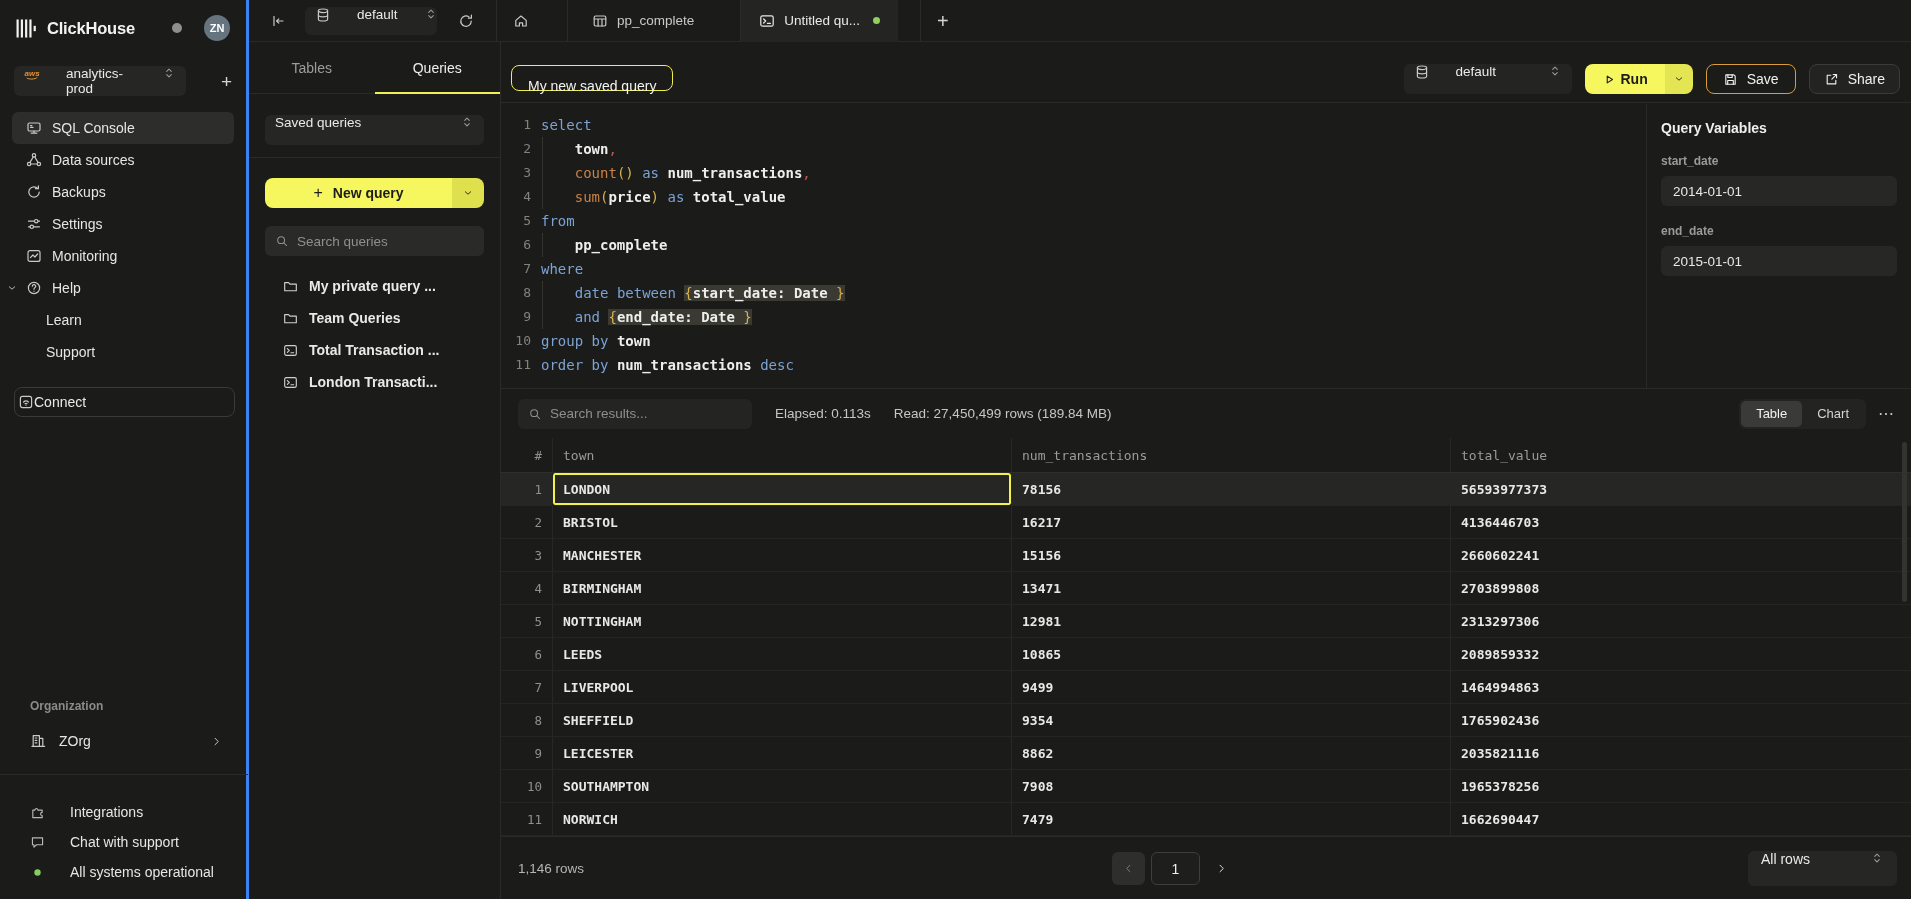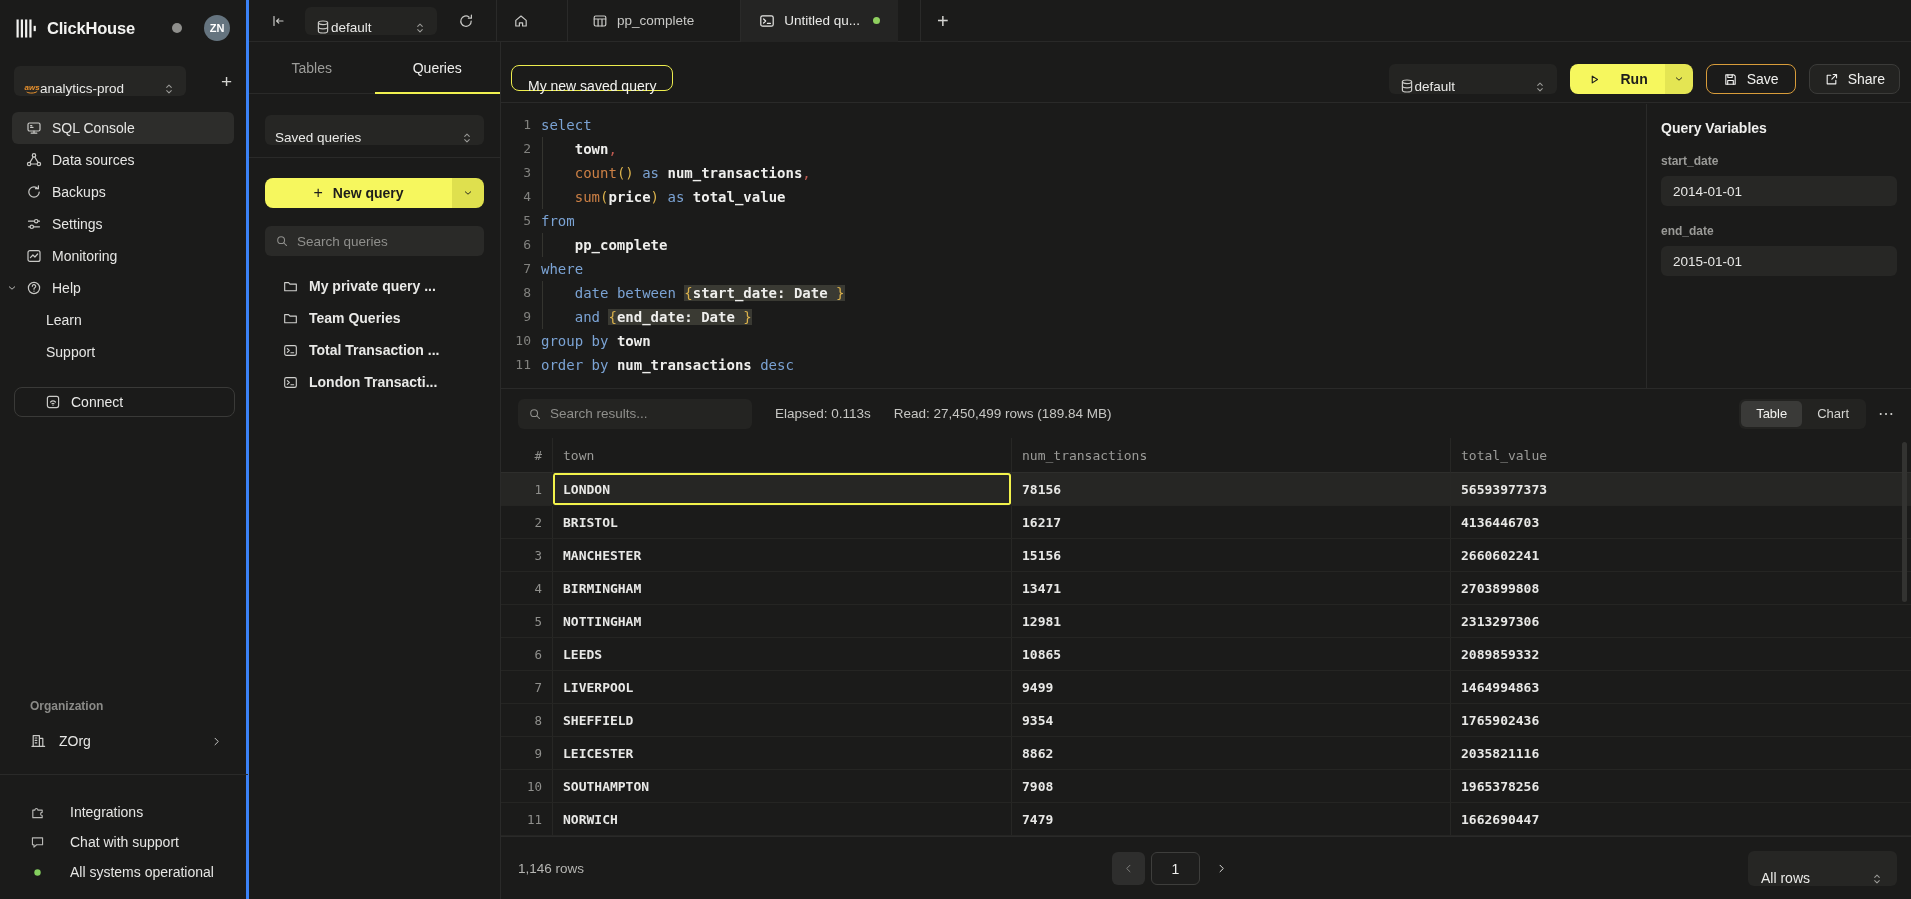--- a/index.html
+++ b/index.html
@@ -14,35 +14,35 @@
   .vdiv{width:1px;height:42px;background:#2a2a29;flex:none}
 
   
   .sidebar{position:absolute;left:0;top:0;width:249px;height:899px;border-right:3px solid #3b82f6}
   .logo-row{position:absolute;left:0;top:10px;width:100%;height:36px;display:flex;align-items:center;padding:0 16px;gap:10px}
   .brand{font-size:16.5px;font-weight:700;color:#f2f2f0;letter-spacing:-.2px}
   .notif-dot{width:10px;height:10px;border-radius:50%;background:#8f8f8c;margin-left:auto}
   .avatar{width:26px;height:26px;border-radius:50%;background:#65747f;color:#fff;font-size:11px;
           font-weight:700;display:flex;align-items:center;justify-content:center;margin-left:12px}
   .service-row{position:absolute;left:0;top:66px;width:100%;display:flex;align-items:center;padding:0 14px}
-  .select{display:flex;align-items:flex-end;gap:0;background:#262624;border-radius:6px;
+  .select{display:flex;align-items:flex-start;gap:26px;background:#262624;border-radius:6px;
           padding:0 10px;height:30px;font-size:13.5px;color:#eaeae8}
   .service-select{width:172px}
   .plus-btn{background:none;border:none;color:#d4d4d1;font-size:19px;margin-left:auto;line-height:1;font-family:inherit}
   .nav{position:absolute;left:0;top:112px;width:100%}
   .nav-item{position:relative;margin:0 12px;height:32px;border-radius:6px;display:flex;
             align-items:center;gap:10px;padding-left:14px;font-size:14px;color:#e6e6e4}
   .nav-item .ic{color:#c9c9c6}
   .nav-item.active{background:#2d2d2b}
   .nav-item.indent{padding-left:34px}
   .expander{position:absolute;left:-6px;color:#a8a8a5}
   .expander svg{width:12px;height:12px}
   .connect-btn{position:absolute;left:14px;top:387px;width:221px;height:30px;border:1px solid #3a3a38;
-               border-radius:8px;background:none;display:flex;align-items:center;gap:10px;
-               padding-left:30px;font-size:14px;color:#eaeae8;font-family:inherit}
+               border-radius:8px;background:none;display:flex;align-items:center;
+               padding-left:3px;font-size:14px;color:#eaeae8;font-family:inherit}
   .connect-btn .ic{color:#c9c9c6}
   .org-label{position:absolute;left:30px;top:699px;font-size:12px;color:#8b8b88;font-weight:600}
   .org-item{position:absolute;left:12px;top:725px;width:225px;height:32px;display:flex;align-items:center;
             gap:13px;padding:0 14px 0 18px;font-size:14px;color:#e6e6e4}
   .org-item .ic{color:#c9c9c6}
   .chev-r{margin-left:auto;color:#b0b0ad}
   .chev-r svg{width:13px;height:13px}
   .side-divider{position:absolute;left:0;top:774px;width:248px;border-top:1px solid #2a2a29}
   .side-footer{position:absolute;left:12px;top:797px;width:225px}
   .foot-item{height:30px;display:flex;align-items:center;gap:25px;padding-left:18px;font-size:14px;color:#e6e6e4}
@@ -89,21 +89,21 @@
   .q-item .ic svg{width:15px;height:15px}
 
   
   .edhead{position:absolute;left:501px;top:42px;width:1410px;height:61px;border-bottom:1px solid #2a2a29}
   .query-tab{position:absolute;left:10px;top:23px;height:20px;padding:12px 16px;border:1.5px solid #eded4e;
              border-radius:8px;background:none;color:#f2f2f0;font-size:14px;font-family:inherit}
   .ed-controls{position:absolute;right:11px;top:22px;display:flex;gap:13px;align-items:center}
   .ed-select{width:168px;height:30px;background:#242422;font-size:13.5px}
   .ed-select .ic:first-child{color:#c9c9c6}
   .run-btn{height:30px;border-radius:8px;display:flex;overflow:hidden}
-  .run-main{display:flex;align-items:center;gap:19px;background:#f6f75e;padding:8px 17px;color:#1d1d1c;
+  .run-main{display:flex;align-items:center;gap:4px;background:#f6f75e;padding:8px 17px;color:#1d1d1c;
             font-weight:600;font-size:14px}
   .run-main svg{width:15px;height:15px}
   .run-caret{width:28px;background:#e4e553;display:flex;align-items:center;justify-content:center;color:#1d1d1c}
   .run-caret svg{width:12px;height:12px}
   .save-btn{height:30px;border:1px solid #d89c3a;border-radius:8px;background:none;display:flex;
             align-items:center;gap:9px;padding:0 16px;color:#f0f0ee;font-size:14px;font-family:inherit}
   .save-btn svg{width:15px;height:15px}
   .share-btn{height:30px;border:1px solid #3b3b39;border-radius:8px;background:#232321;display:flex;
              align-items:center;gap:9px;padding:0 14px;color:#f0f0ee;font-size:14px;font-family:inherit}
   .share-btn svg{width:15px;height:15px}

